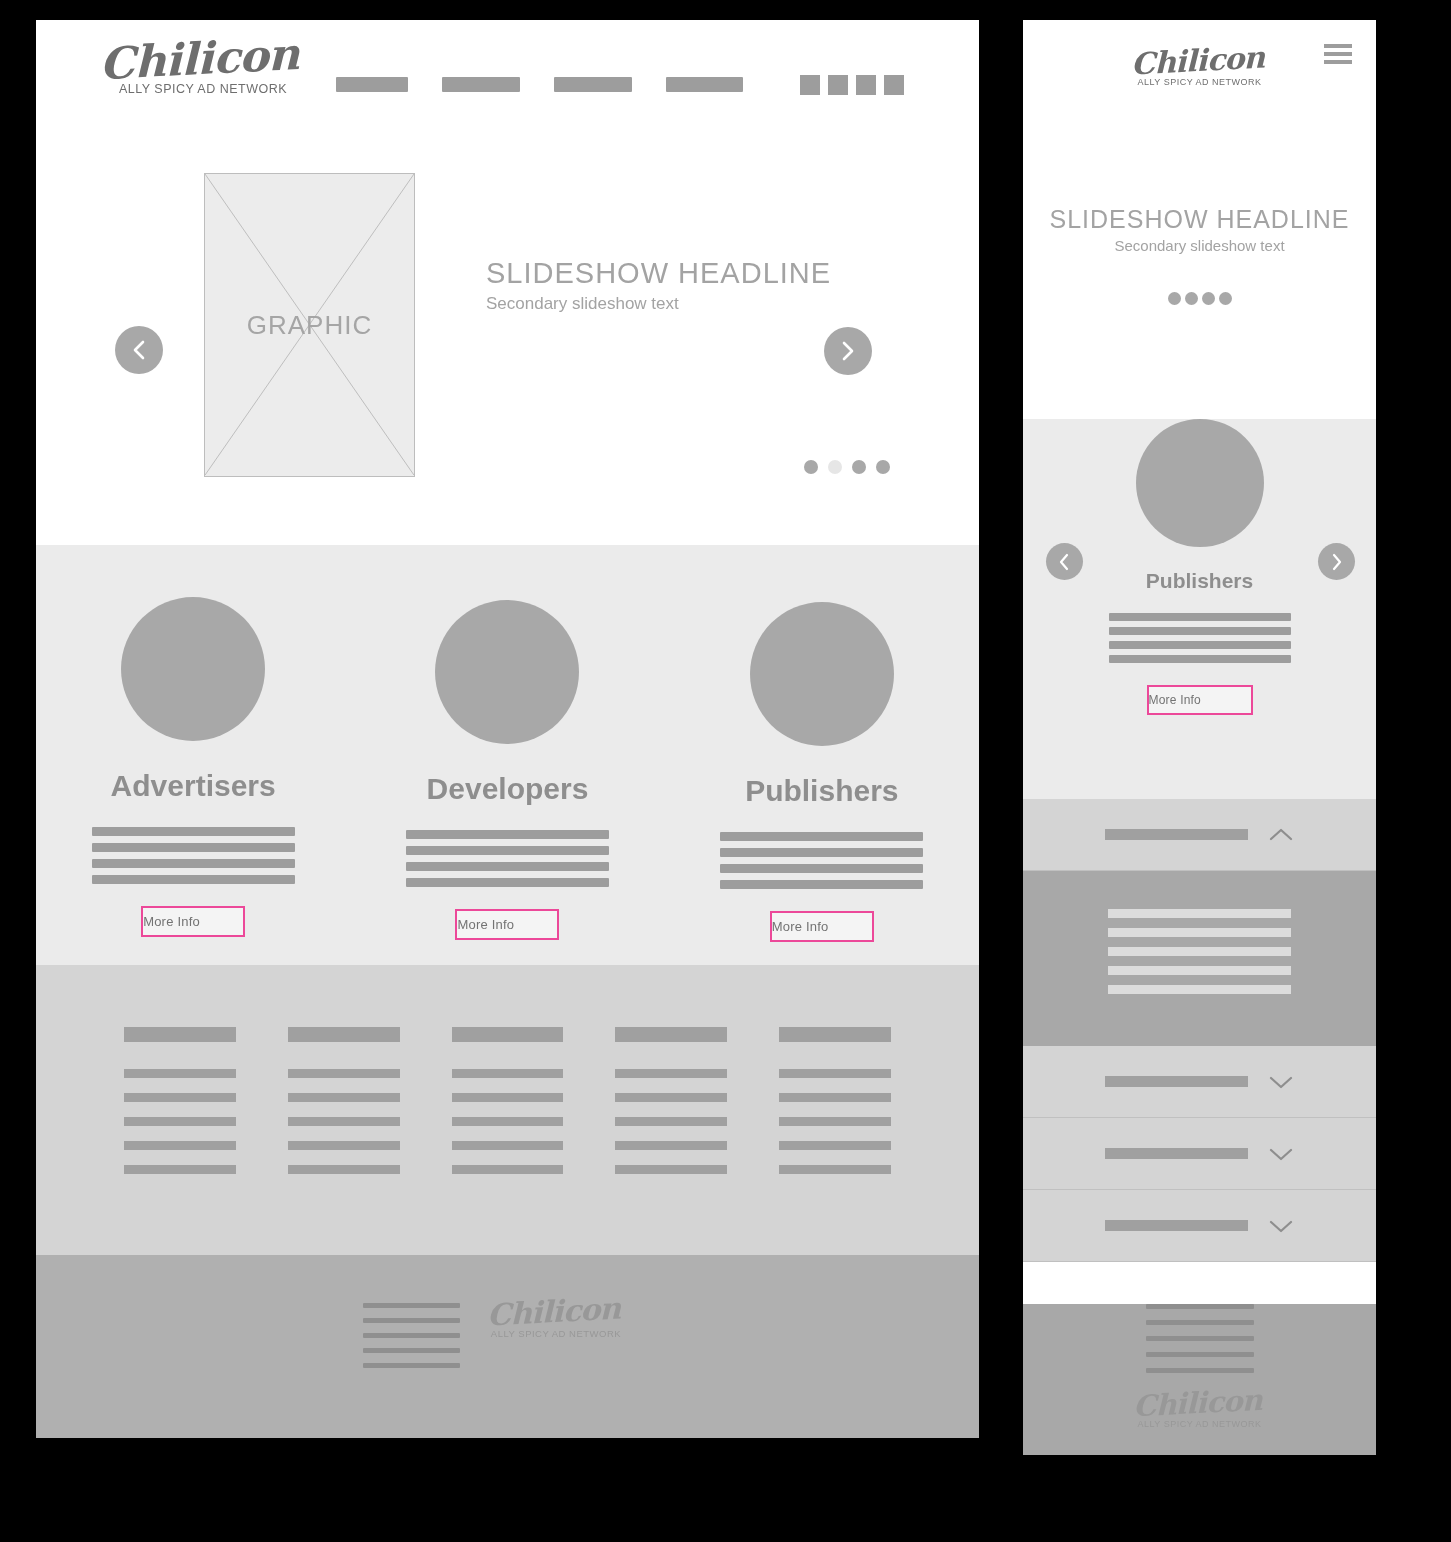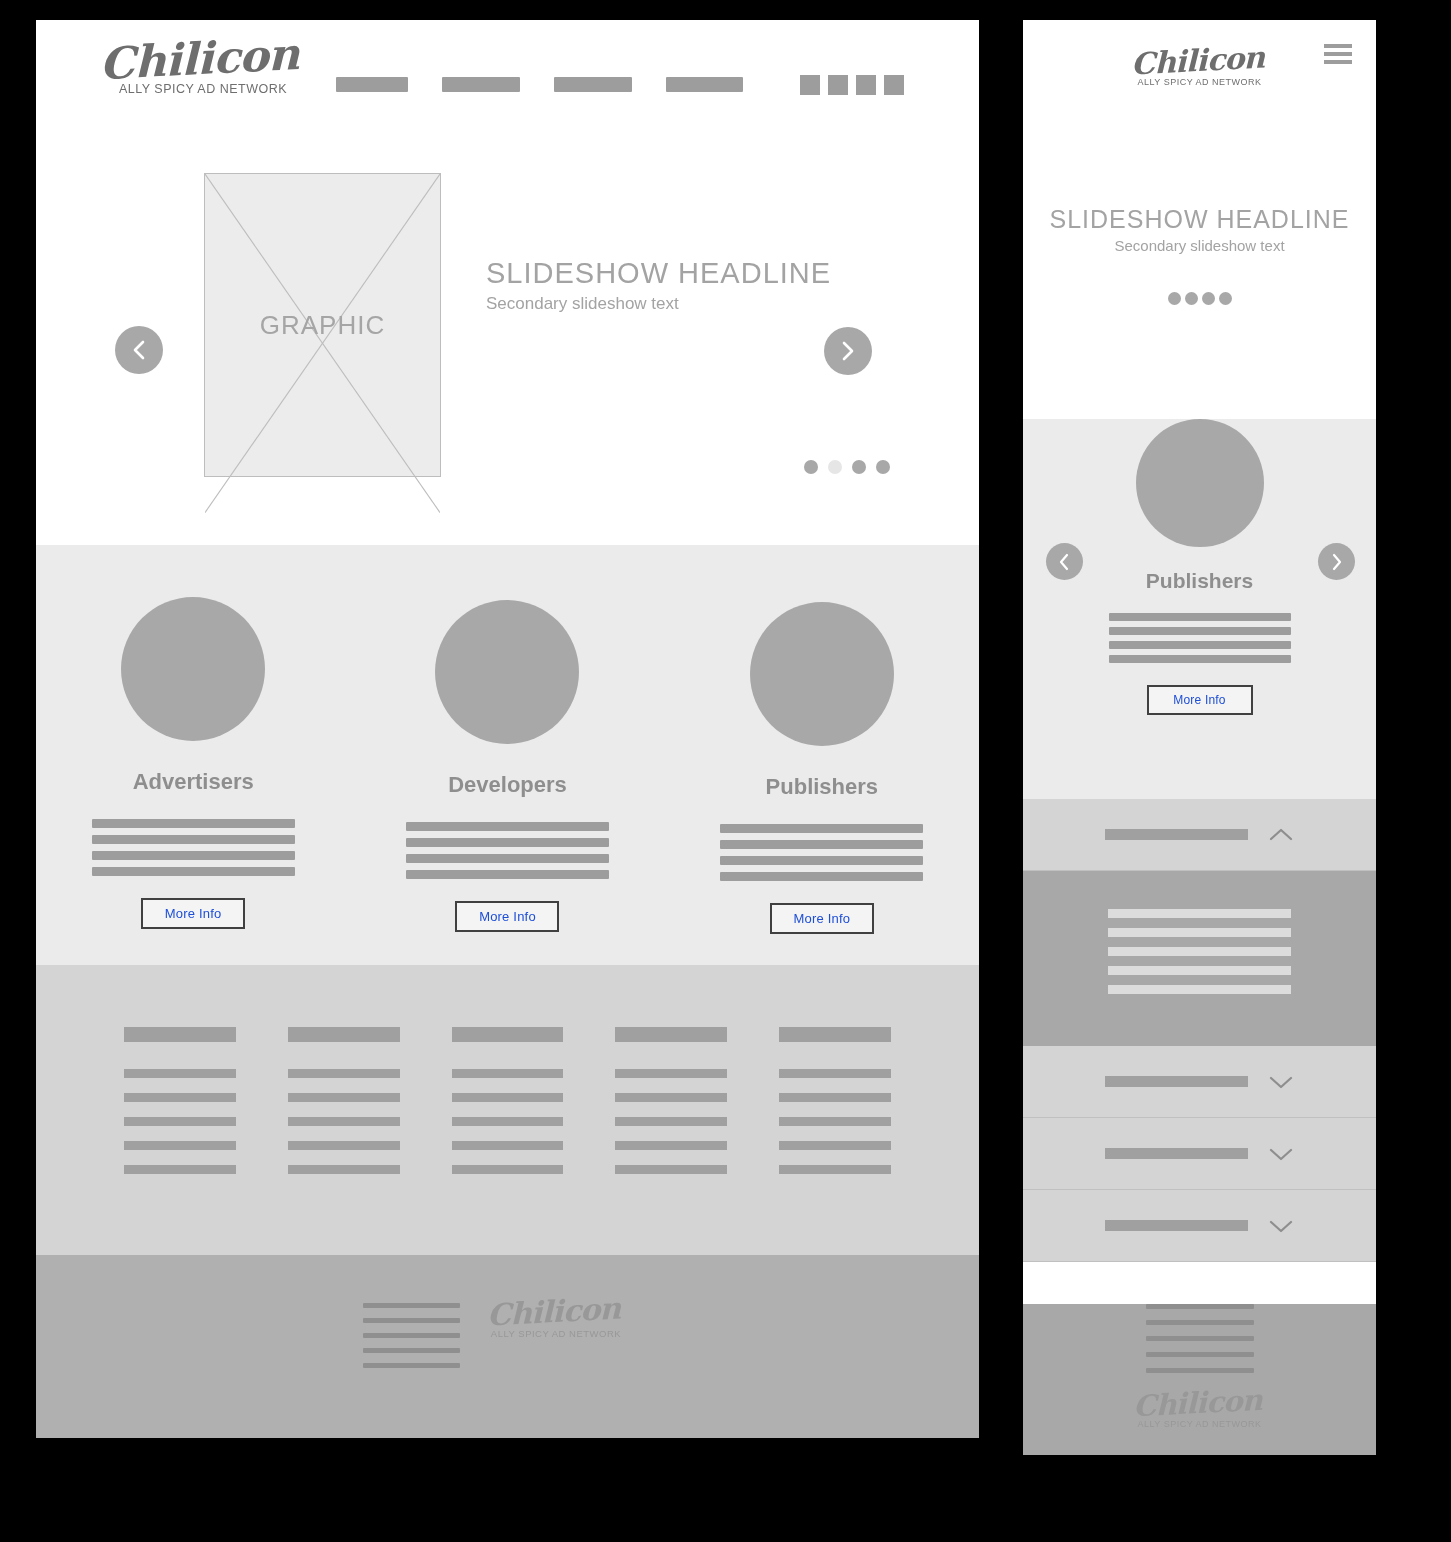--- a/index.html
+++ b/index.html
@@ -13,22 +13,22 @@
 
   
   .bar { background: #9d9d9d; border-radius: 1px; }
   .circle-ph { background: #a8a8a8; border-radius: 50%; }
   .arrow-btn {
     background: #a8a8a8; border-radius: 50%;
     display: flex; align-items: center; justify-content: center;
   }
   .chev { display:block; }
   .more-info {
-    border: 2px solid #404040; background: #f4f4f4;
-    color: #1d4ed8; font-size: 13px; text-align: center;
+    border: 2px solid #ec4899; background: #f4f4f4;
+    color: #737373; font-size: 13px; 
     padding: 6px 0; letter-spacing: .2px;
   }
 
   
   .logo { text-align: center; line-height: 1; }
   .logo .word {
     font-family: "DejaVu Serif", serif;
     font-style: italic; font-weight: bold;
     color: #6e6e6e;
     letter-spacing: -1px;
@@ -54,21 +54,21 @@
   #d-header .logo .word { font-size: 44px; }
   #d-header .logo .tag { font-size: 12.5px; margin-top: 2px; }
   #d-nav { position: absolute; left: 300px; top: 57px; display: flex; align-items: center; gap: 34px; }
   #d-nav .nav-item { height: 15px; }
   #d-social { position: absolute; left: 764px; top: 55px; display: flex; gap: 8px; }
   #d-social .sq { width: 20px; height: 20px; background: #9d9d9d; }
 
   #d-slideshow { position: relative; height: 385px; background: #fff; }
   #graphic {
     position: absolute; left: 168px; top: 13px;
-    width: 237px; height: 304px;
+    width: 211px; height: 304px;
     background: #ececec; border: 1px solid #bdbdbd;
   }
   #graphic .x { position: absolute; inset: 0; }
   #graphic .glabel {
     position: absolute; left: 0; right: 0; top: 50%;
     transform: translateY(-50%);
     text-align: center; font-size: 26px; color: #a5a5a5;
     letter-spacing: 1px; font-weight: 500;
   }
   #d-slide-text { position: absolute; left: 450px; top: 97px; }
@@ -77,21 +77,21 @@
   #d-prev { position: absolute; left: 79px; top: 166px; width: 48px; height: 48px; }
   #d-next { position: absolute; left: 788px; top: 167px; width: 48px; height: 48px; }
   #d-dots { position: absolute; left: 768px; top: 300px; display: flex; gap: 10px; }
   #d-dots .dot { width: 14px; height: 14px; border-radius: 50%; background: #a8a8a8; }
   #d-dots .dot.light { background: #e6e6e6; }
 
   #d-features { position: relative; height: 420px; background: #ebebeb; display: flex; }
   .feat { flex: 1; position: relative; padding-top: 52px; }
   .feat .circle-ph { width: 144px; height: 144px; margin: 0 auto; }
   .feat .title {
-    text-align: center; font-size: 22px; color: #8e8e8e;
+    text-align: center; font-size: 30px; color: #8e8e8e;
     font-weight: bold; margin-top: 28px;
   }
   .feat .lines { width: 203px; margin: 24px auto 0; }
   .feat .lines .bar { height: 9px; margin-bottom: 7px; }
   .feat .more-info { width: 104px; margin: 22px auto 0; }
   .feat.c2 { padding-top: 55px; }
   .feat.c3 { padding-top: 57px; }
 
   #d-links { position: relative; height: 290px; background: #d4d4d4; }
   #d-links .cols { display: flex; padding: 62px 88px 0 88px; gap: 52px; }

